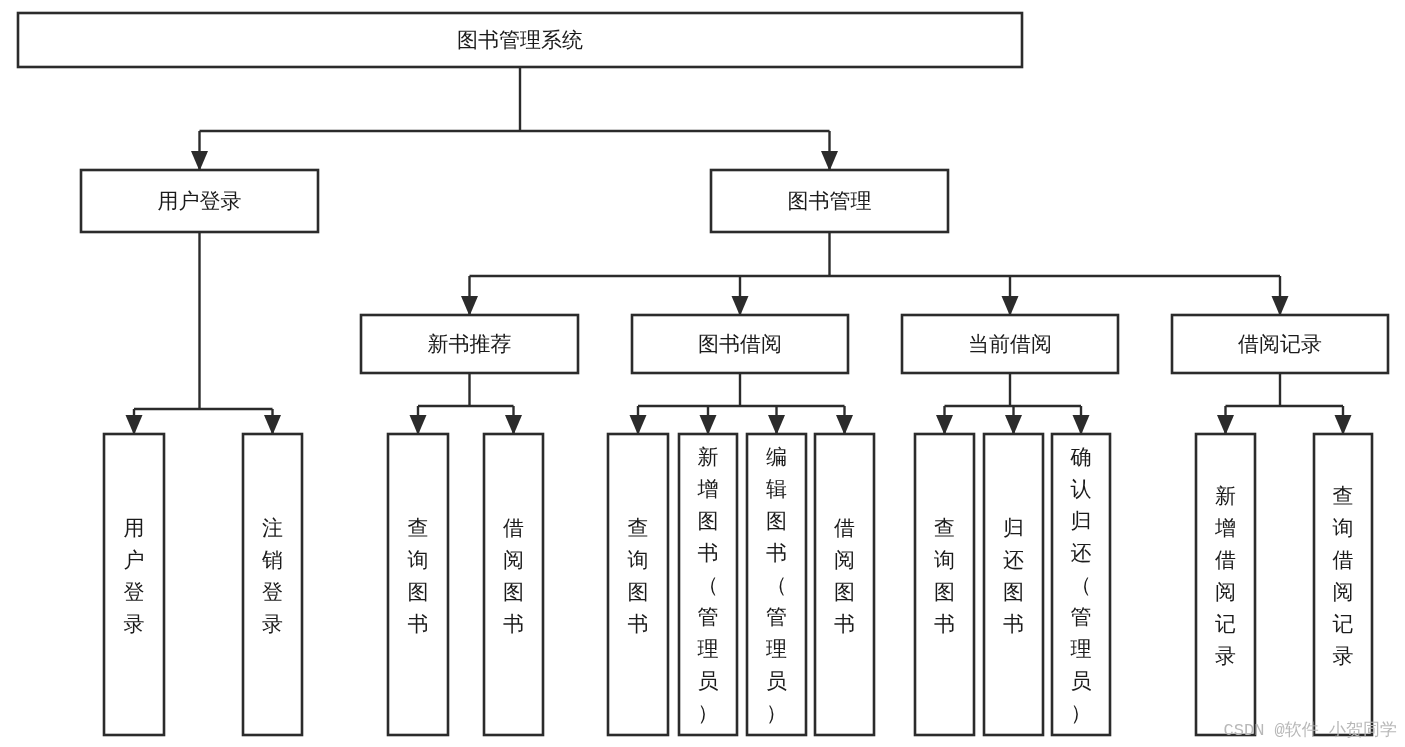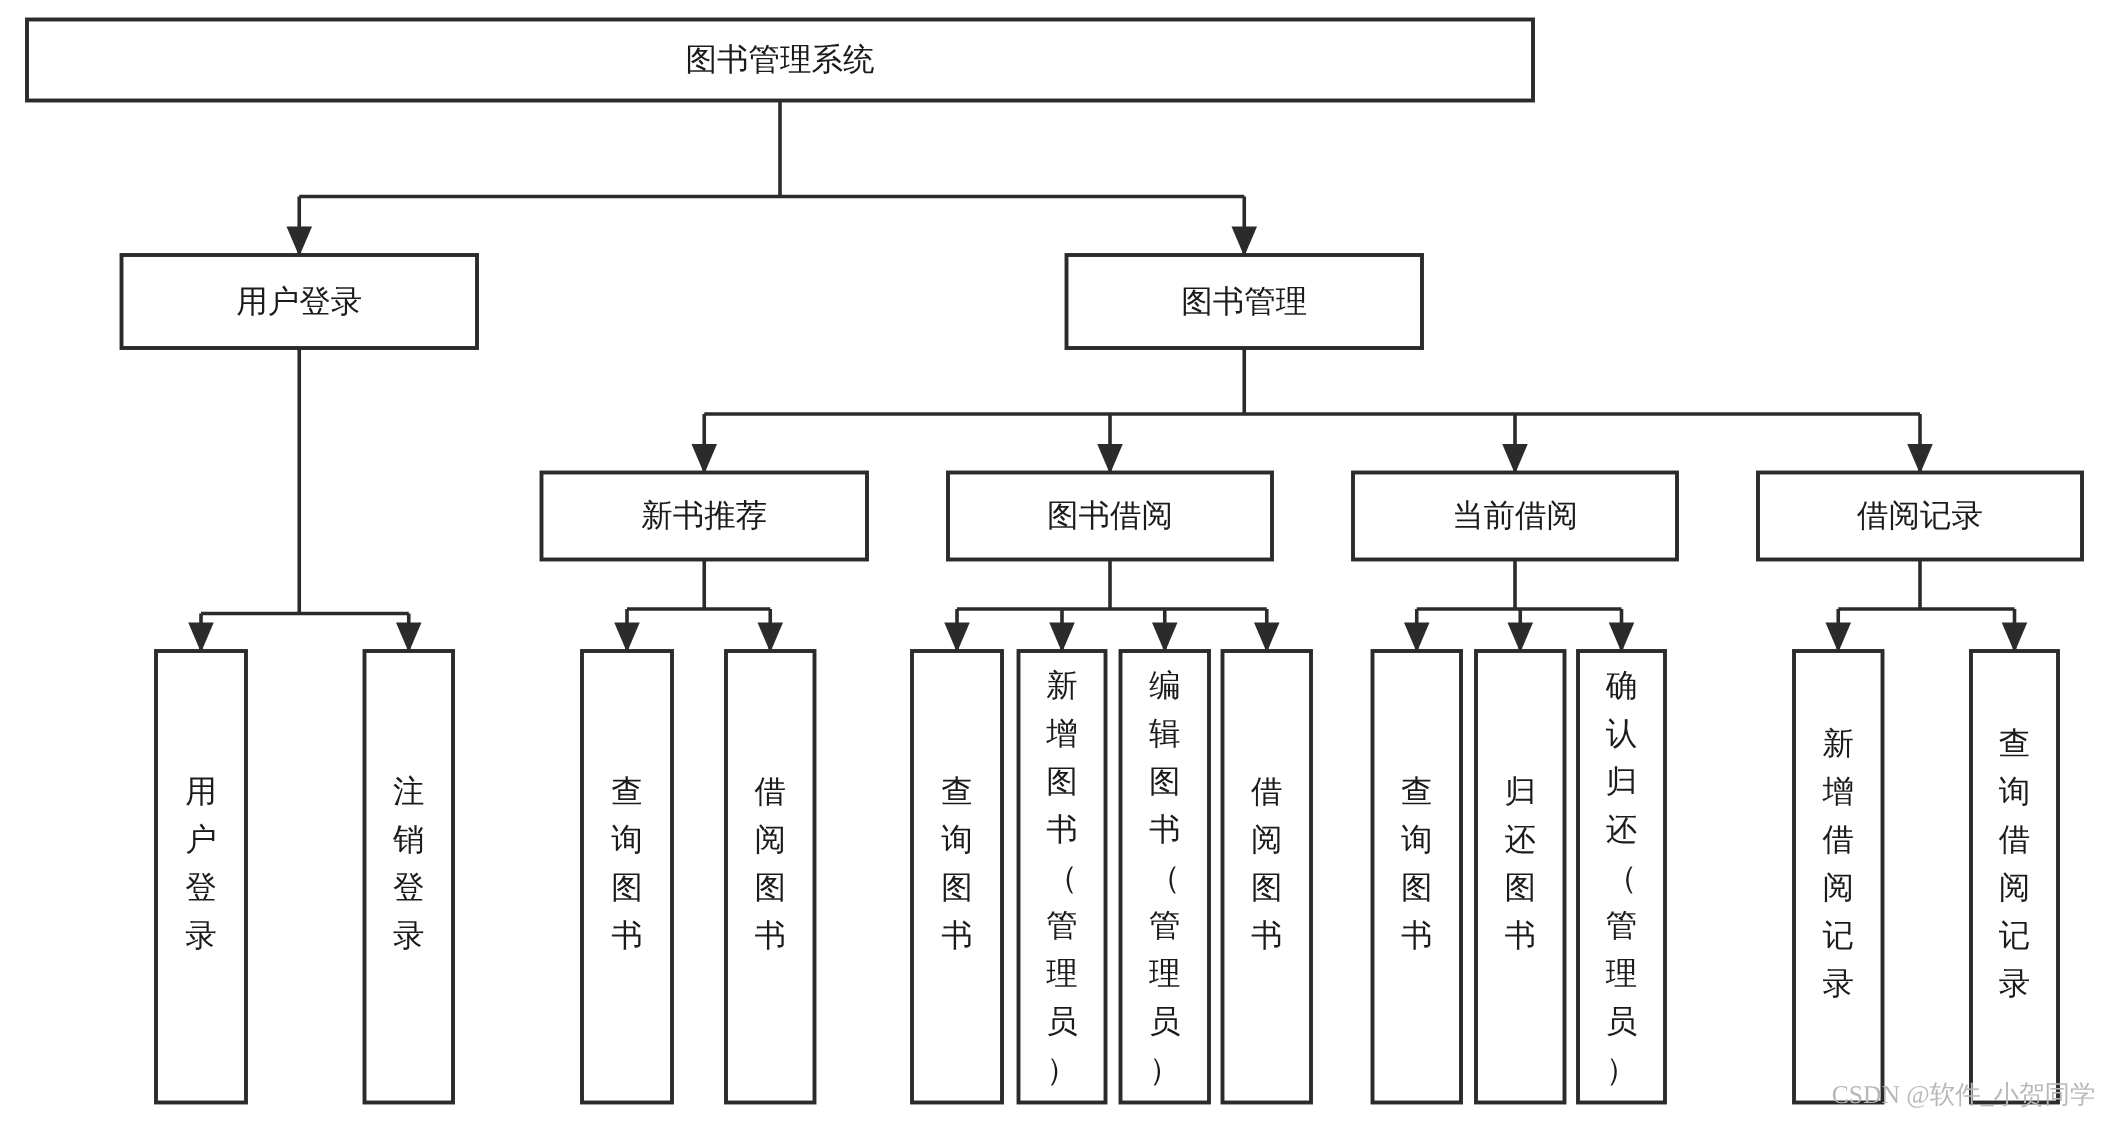--- a/index.html
+++ b/index.html
@@ -46,21 +46,21 @@
     font-family: "DejaVu Sans", "Liberation Sans", sans-serif;
     fill: #1b1b1b;
     font-size: 21px;
     text-anchor: middle;
     dominant-baseline: middle;
   }
   .watermark {
     position: absolute;
     right: 8px;
     bottom: 6px;
-    font-family: Liberation Serif, serif;
+    font-family: Liberation Mono, monospace;
     font-size: 17px;
     color: #b8b8b8;
     white-space: nowrap;
     user-select: none;
   }
 </style>
 </head>
 <body>
 
 <div id="diagram-root">

